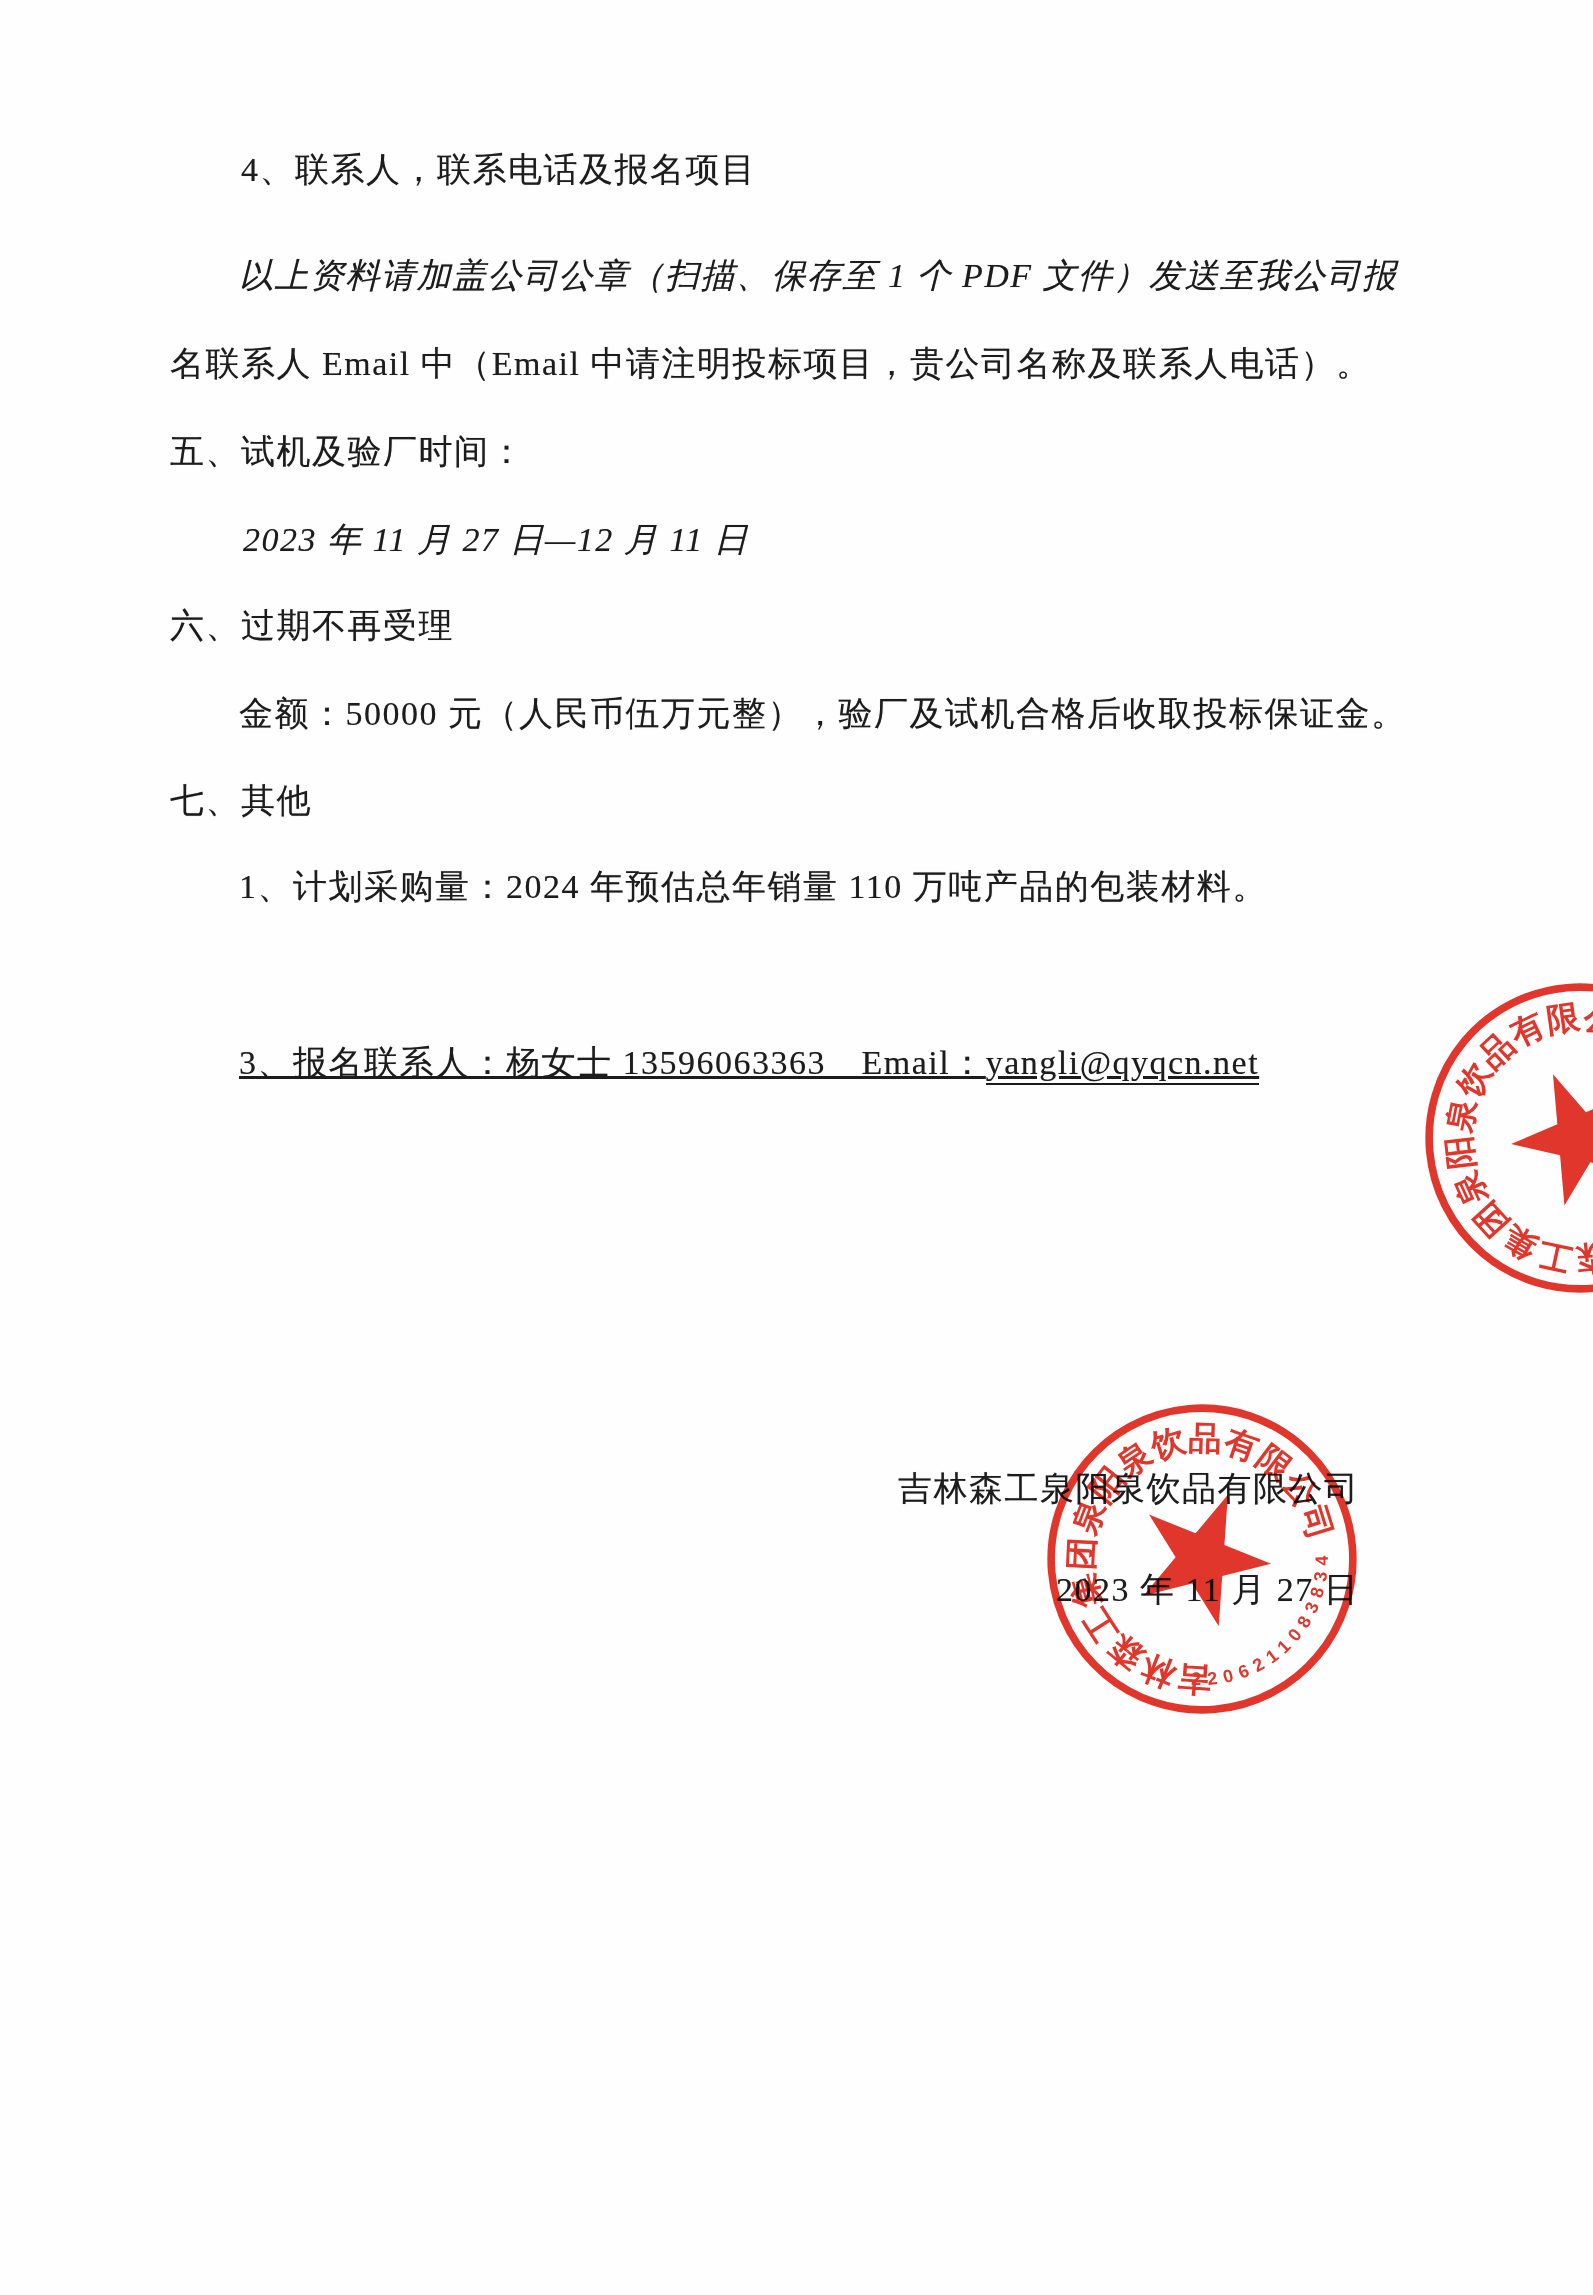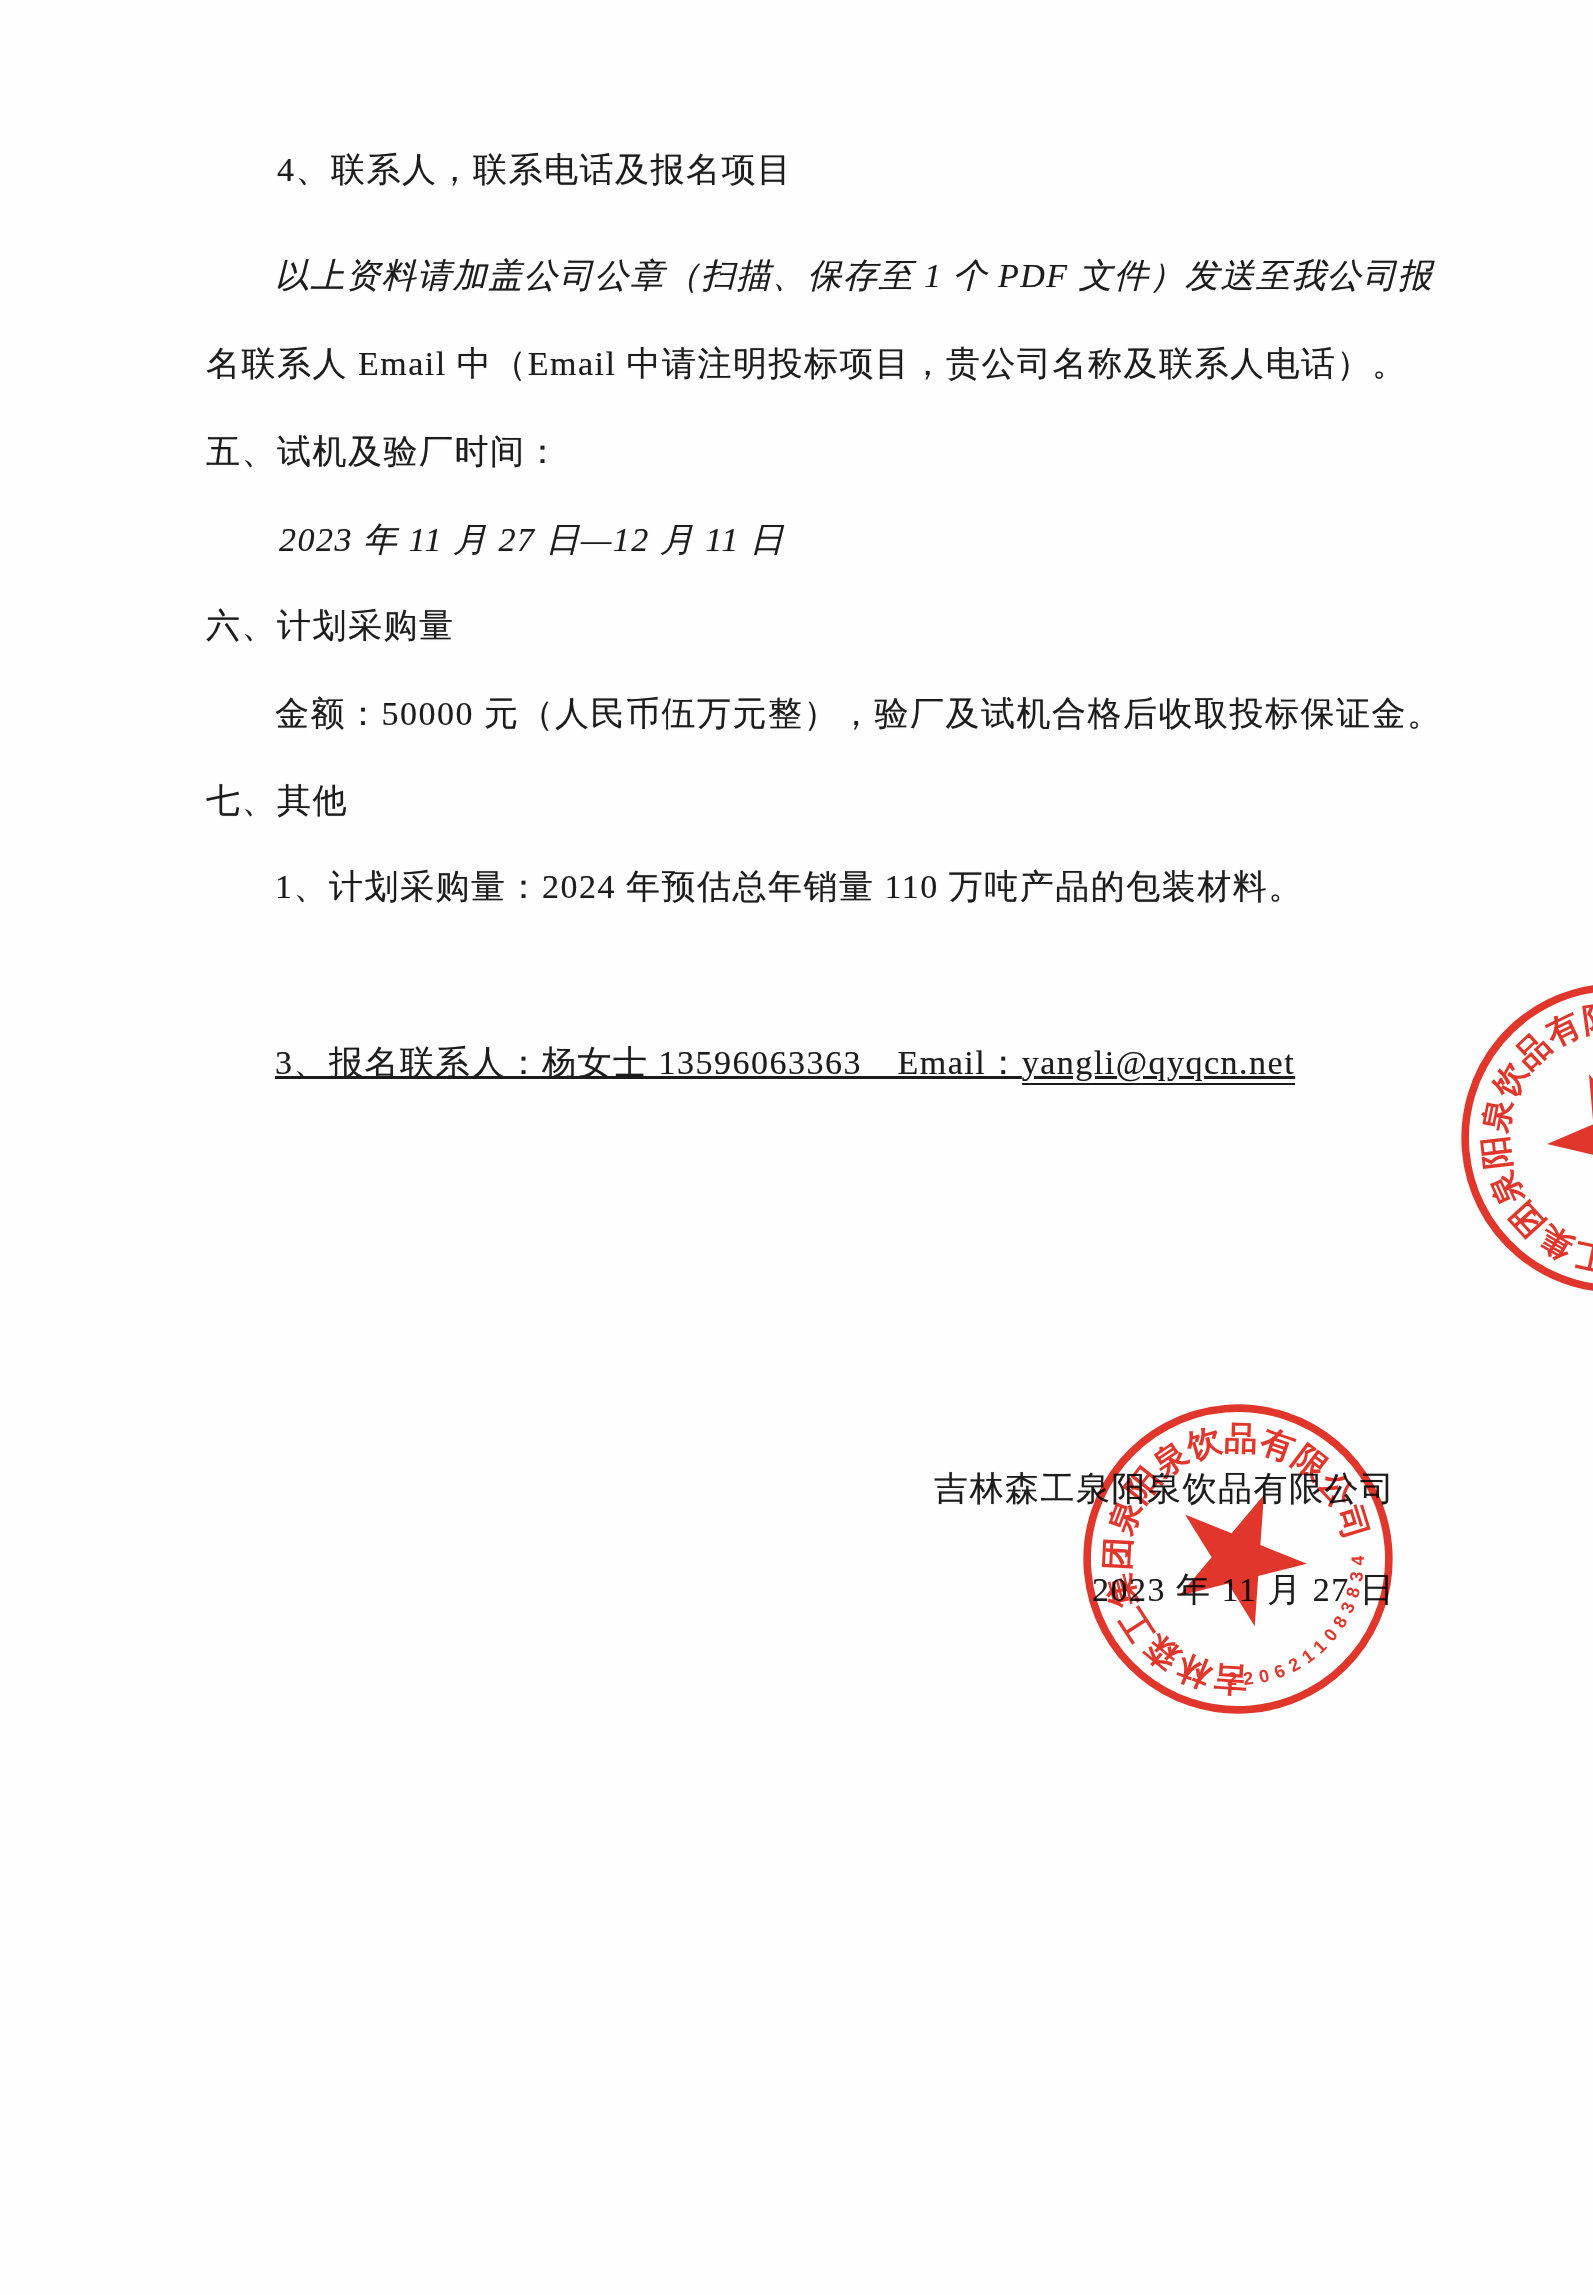--- a/index.html
+++ b/index.html
@@ -4,21 +4,21 @@
 <style>
   html,body{margin:0;padding:0;}
   body{
     width:1594px;height:2295px;
     background:#fefefe;
     position:relative;
     overflow:hidden;
     font-family:"Liberation Serif","DejaVu Serif",serif;
     color:#1c1c1c;
   }
-  .page{position:absolute;inset:0;background:#fefefe;margin-left:36px;}
+  .page{position:absolute;inset:0;background:#fefefe;}
   .tline{
     position:absolute;
     font-size:34px;
     line-height:44px;
     letter-spacing:1.5px;
     white-space:nowrap;
     color:#1c1c1c;
     text-shadow:0 0 0.8px rgba(20,20,20,.45);
   }
   .email-underline{
@@ -40,21 +40,21 @@
 </head>
 <body>
 
 <div class="page">
 
   <div class="tline" style="left:241px;top:148px;">4、联系人，联系电话及报名项目</div>
   <div class="tline" style="left:239px;top:254px;font-style:italic;">以上资料请加盖公司公章（扫描、保存至 1 个 PDF 文件）发送至我公司报</div>
   <div class="tline" style="left:170px;top:342px;">名联系人 Email 中（Email 中请注明投标项目，贵公司名称及联系人电话）。</div>
   <div class="tline" style="left:170px;top:430px;">五、试机及验厂时间：</div>
   <div class="tline" style="left:243px;top:518px;font-style:italic;">2023 年 11 月 27 日—12 月 11 日</div>
-  <div class="tline" style="left:170px;top:604px;">六、计划采购量</div>
+  <div class="tline" style="left:170px;top:604px;">六、过期不再受理</div>
   <div class="tline" style="left:239px;top:692px;">金额：50000 元（人民币伍万元整），验厂及试机合格后收取投标保证金。</div>
   <div class="tline" style="left:170px;top:779px;">七、其他</div>
   <div class="tline" style="left:239px;top:865px;">1、计划采购量：2024 年预估总年销量 110 万吨产品的包装材料。</div>
 
   <div class="tline" style="left:239px;top:1041px;text-decoration:underline;">
     <span>3、报名联系人：杨女士 13596063363　Email：</span><span class="email-underline">yangli@qyqcn.net</span>
   </div>
 
 
   <div class="tline" style="left:898px;top:1467px;">吉林森工泉阳泉饮品有限公司</div>

